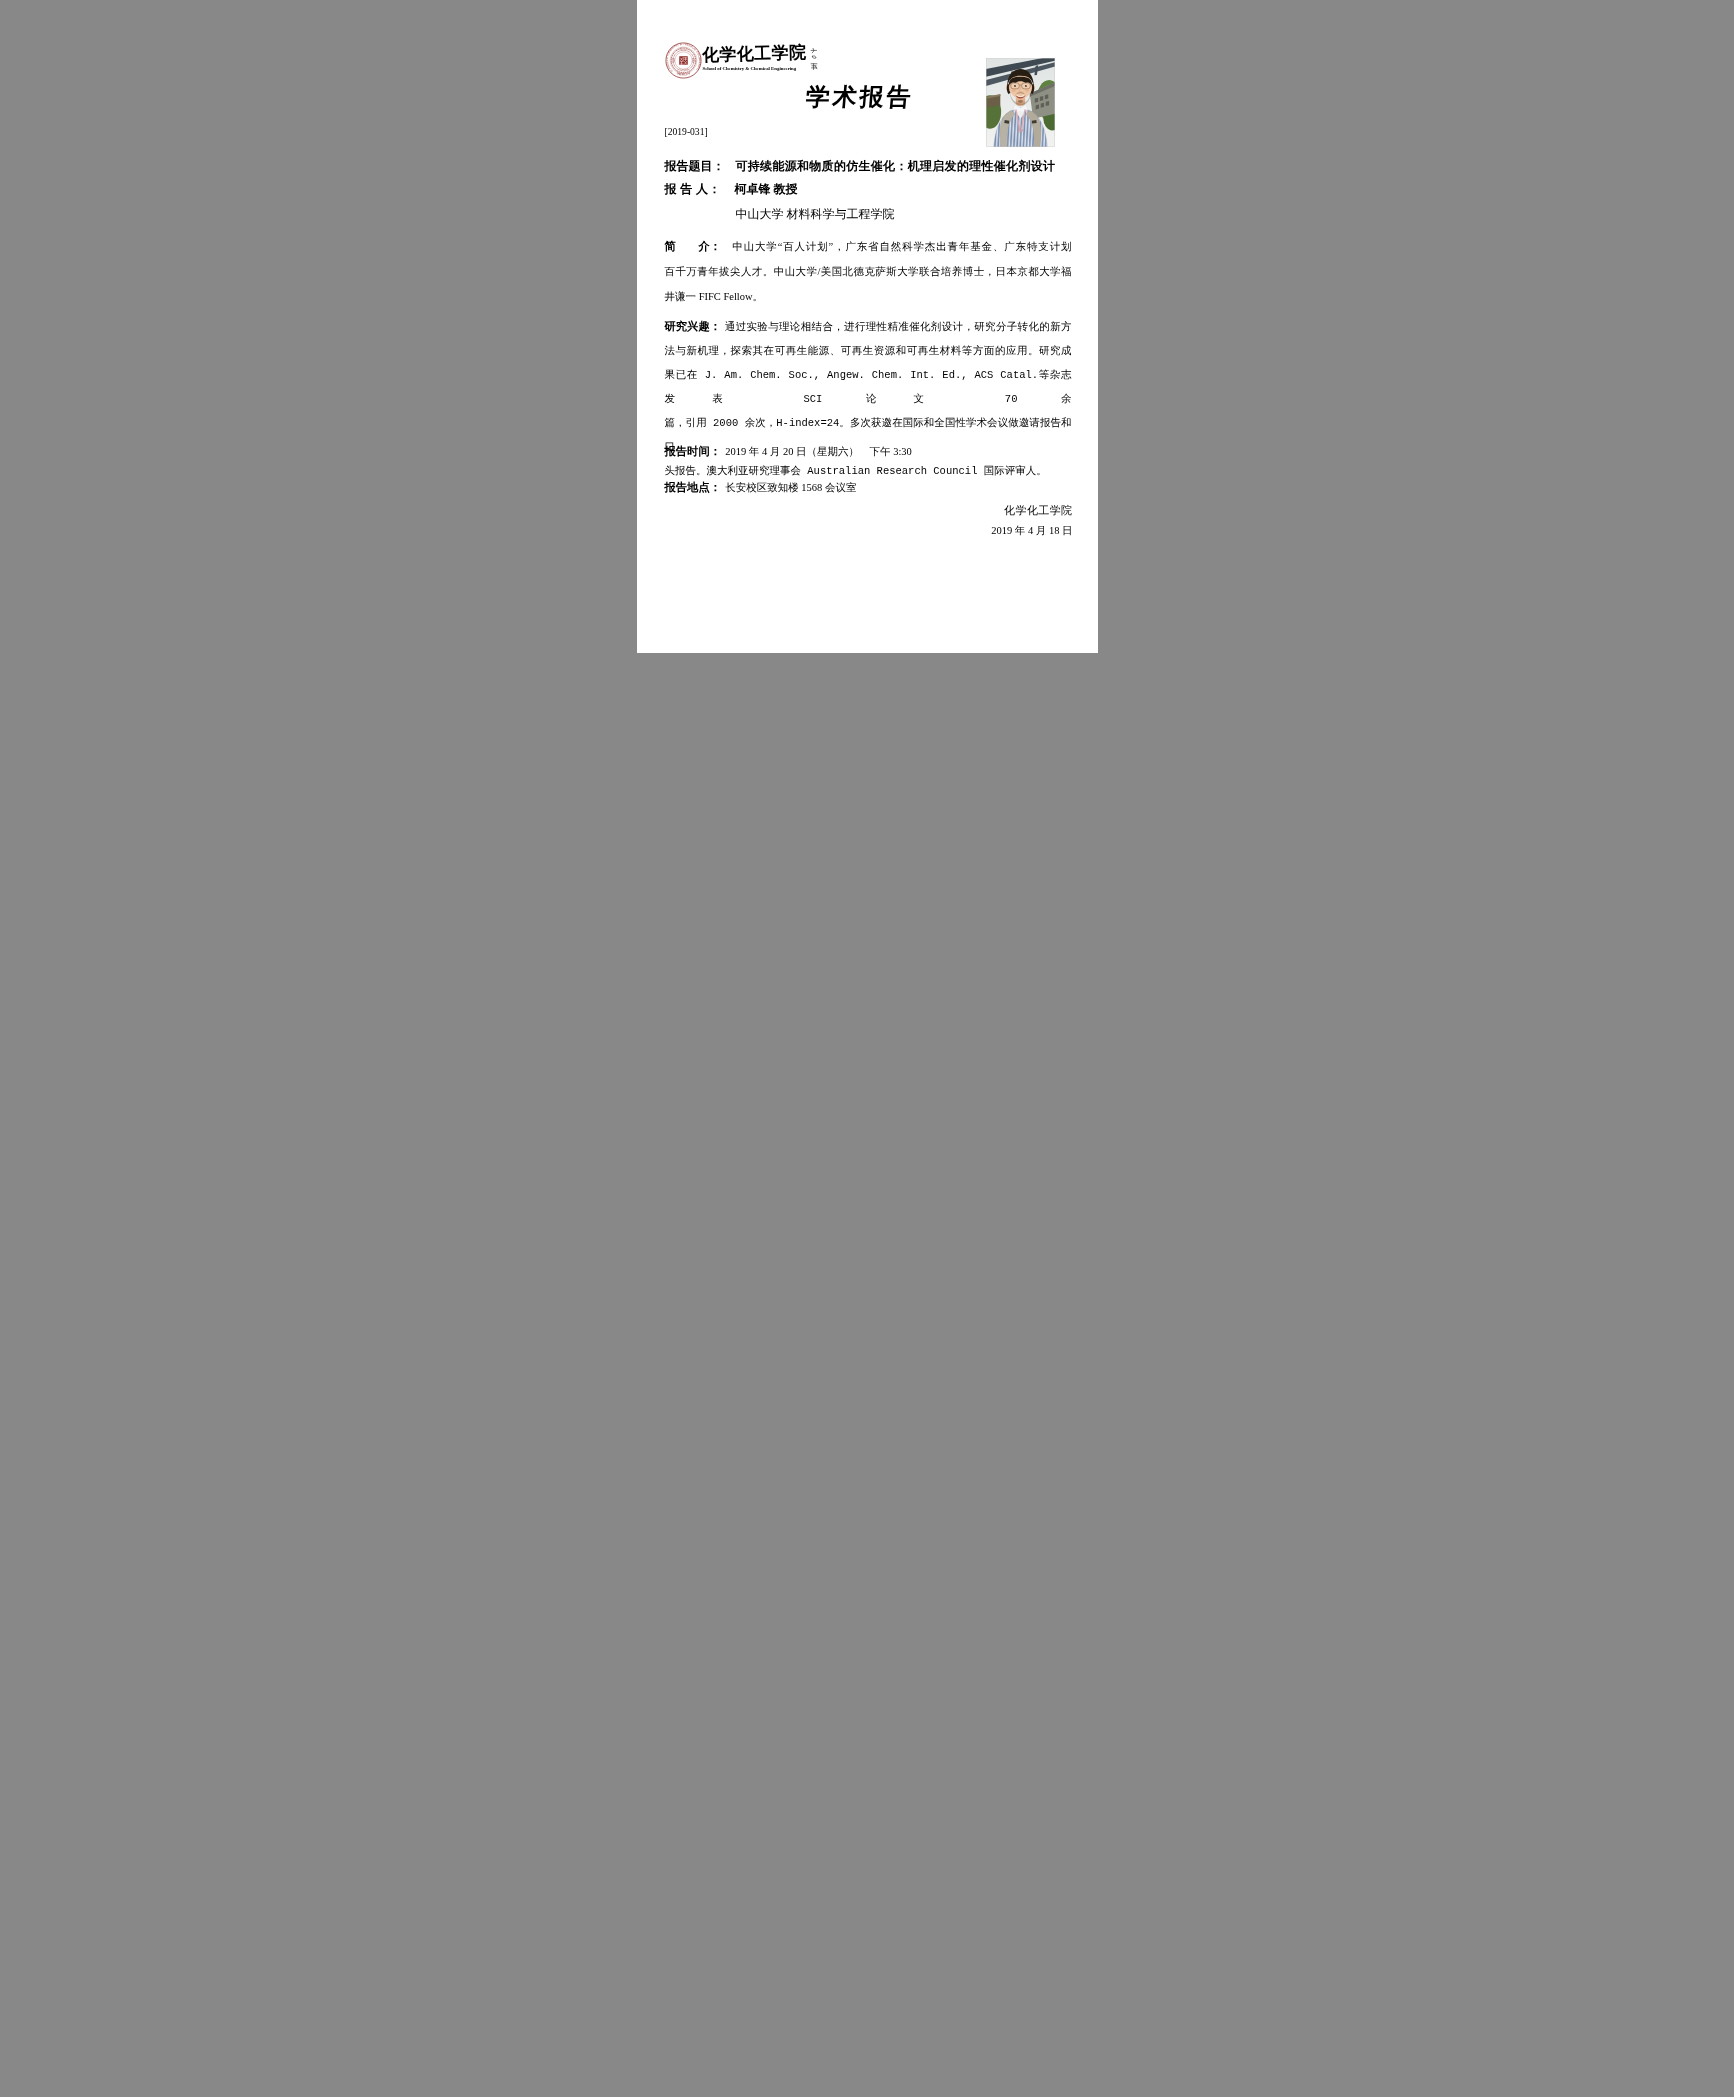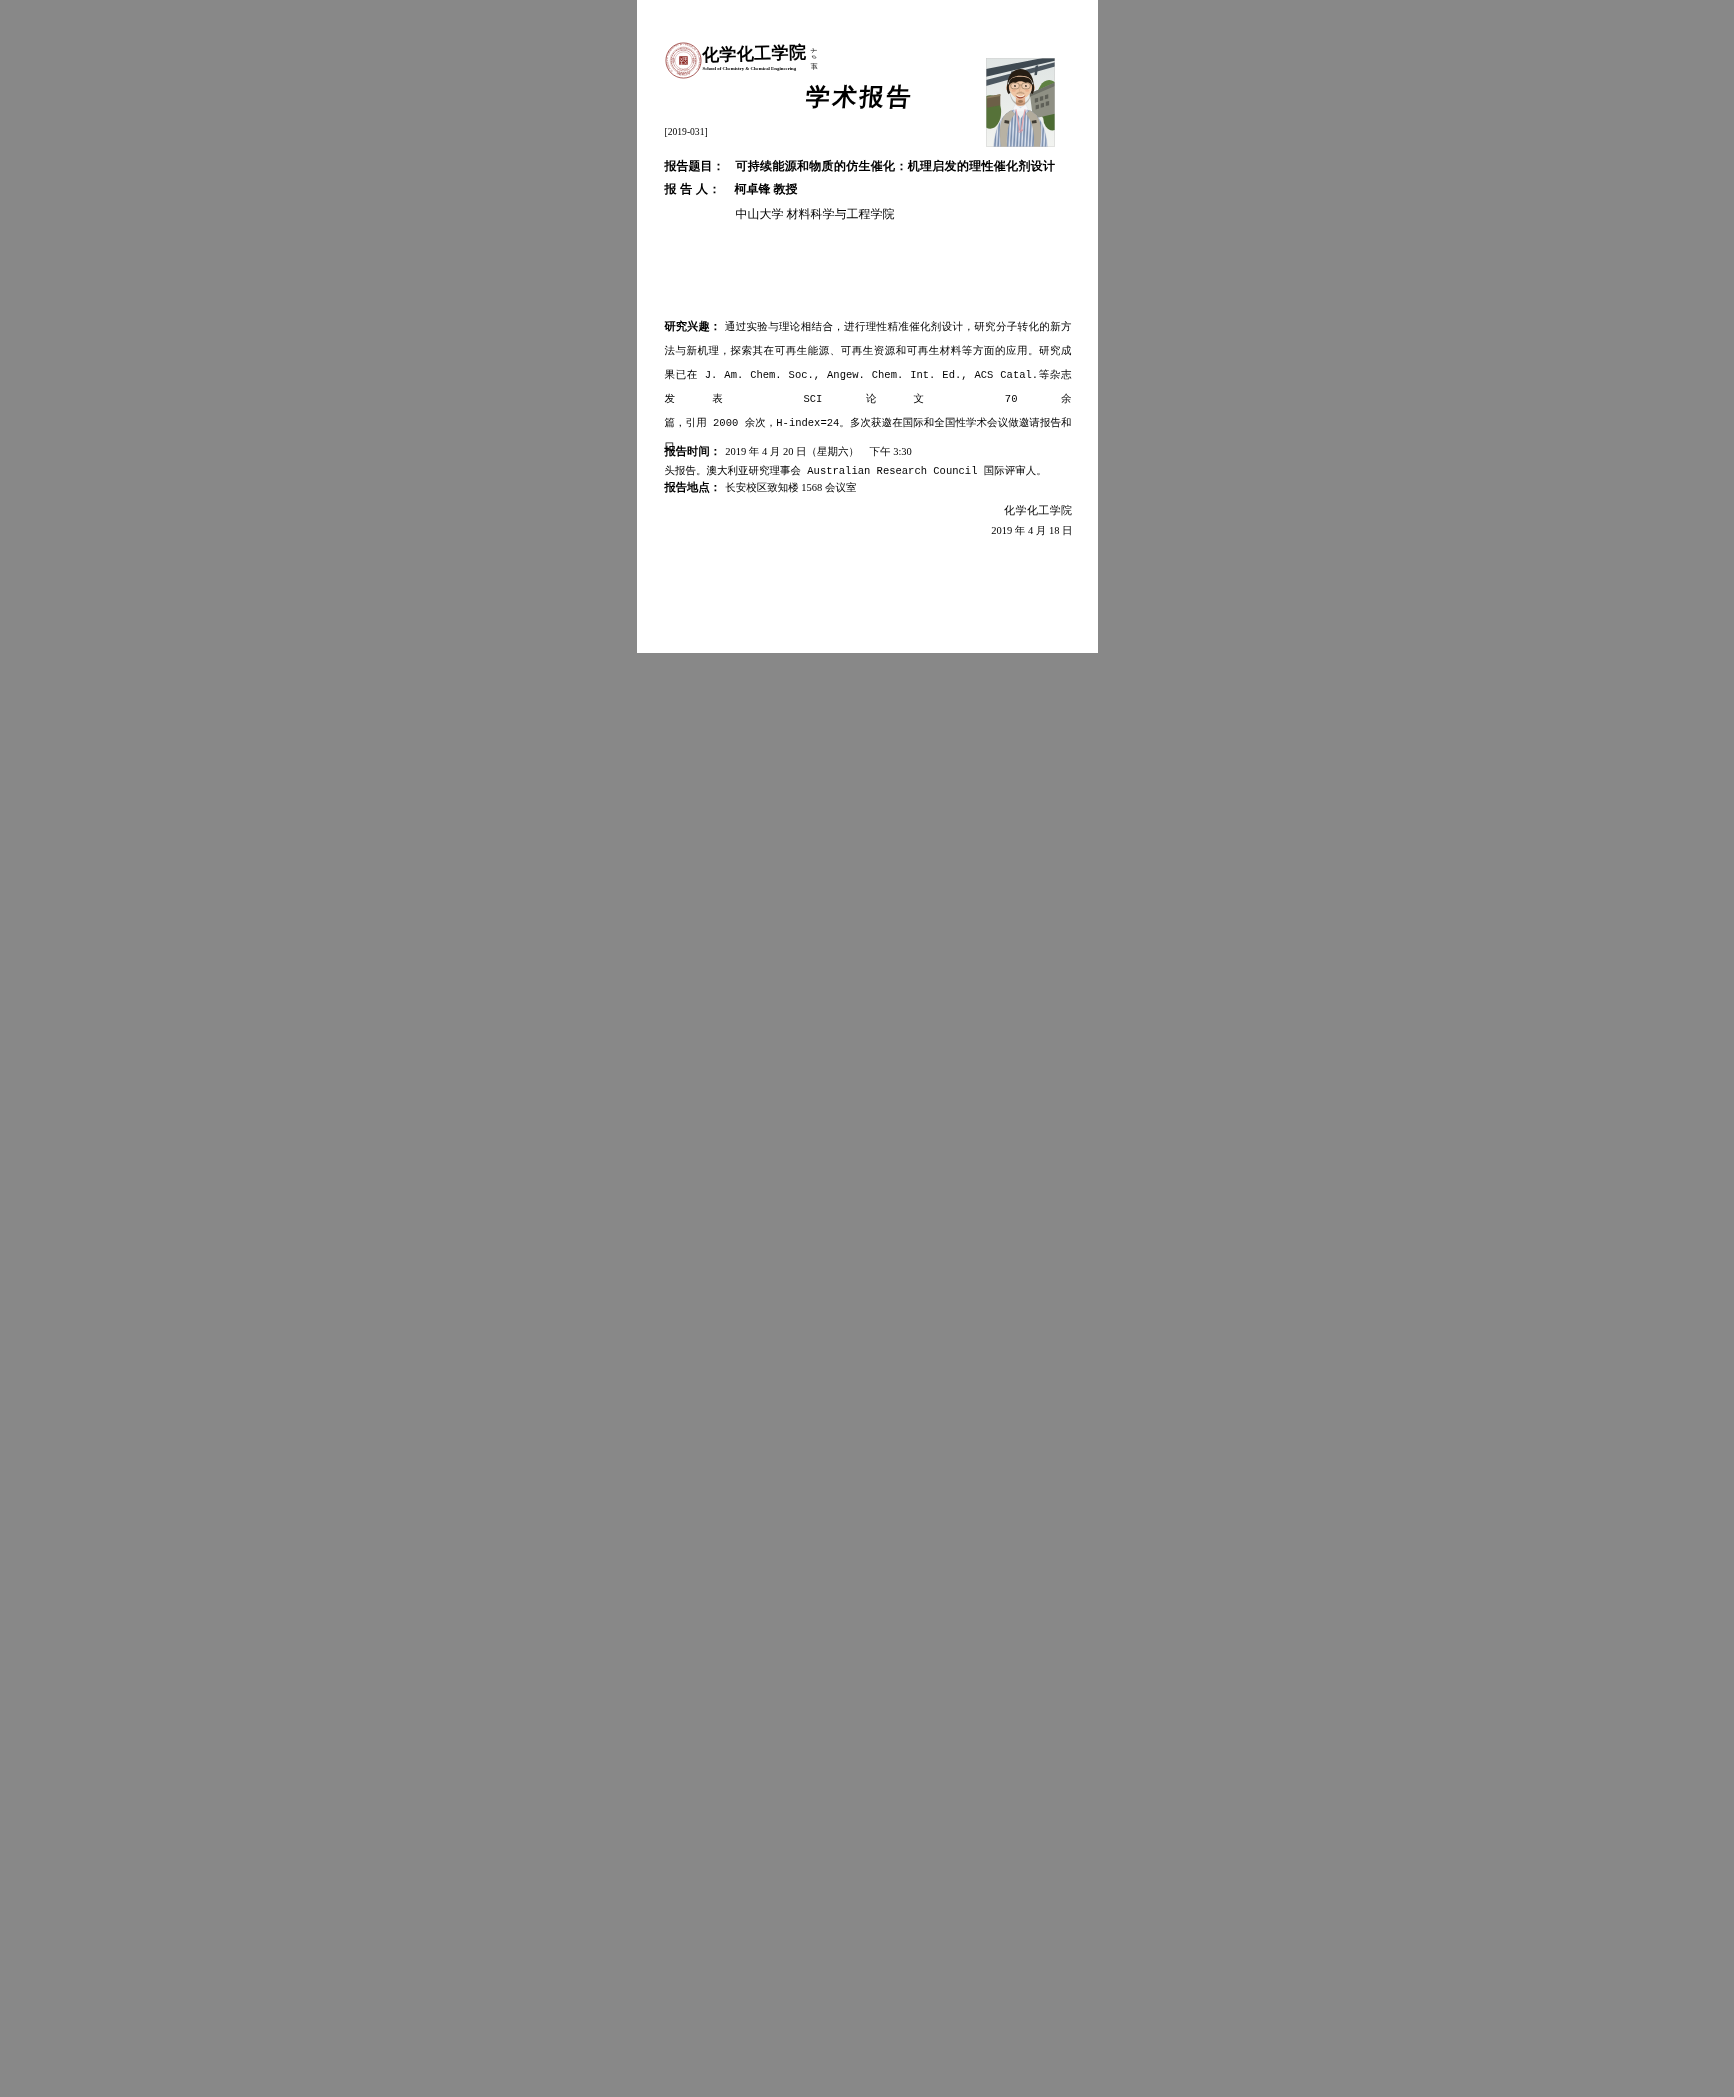--- a/index.html
+++ b/index.html
@@ -194,20 +194,29 @@
   <div class="abs serial">[2019-031]</div>
 
   <div class="abs line topicline">
     <span>报告题目：</span><span class="val">可持续能源和物质的仿生催化：机理启发的理性催化剂设计</span>
   </div>
   <div class="abs line speakerline">
     <span class="lab-sp">报 告 人：</span><span class="val">柯卓锋 教授</span>
   </div>
   <div class="abs affil">中山大学 材料科学与工程学院</div>
 
+  <div class="abs para intro">
+    <div class="pl pl1">
+      <span class="plab">简　　介：</span>
+      <span class="gap27"></span>
+      <span class="pbody">中山大学“百人计划”，广东省自然科学杰出青年基金、广东特支计划</span>
+    </div>
+    <div class="pl just">百千万青年拔尖人才。中山大学/美国北德克萨斯大学联合培养博士，日本京都大学福</div>
+    <div class="pl">井谦一 FIFC Fellow。</div>
+  </div>
 
   <div class="abs para research">
     <div class="pl pl1">
       <span class="plab">研究兴趣：</span>
       <span class="gap9"></span>
       <span class="pbody">通过实验与理论相结合，进行理性精准催化剂设计，研究分子转化的新方</span>
     </div>
     <div class="pl just">法与新机理，探索其在可再生能源、可再生资源和可再生材料等方面的应用。研究成</div>
     <div class="pl just">果已在 J. Am. Chem. Soc., Angew. Chem. Int. Ed., ACS Catal.等杂志发表 SCI 论文 70 余</div>
     <div class="pl just">篇，引用 2000 余次，H-index=24。多次获邀在国际和全国性学术会议做邀请报告和口</div>

